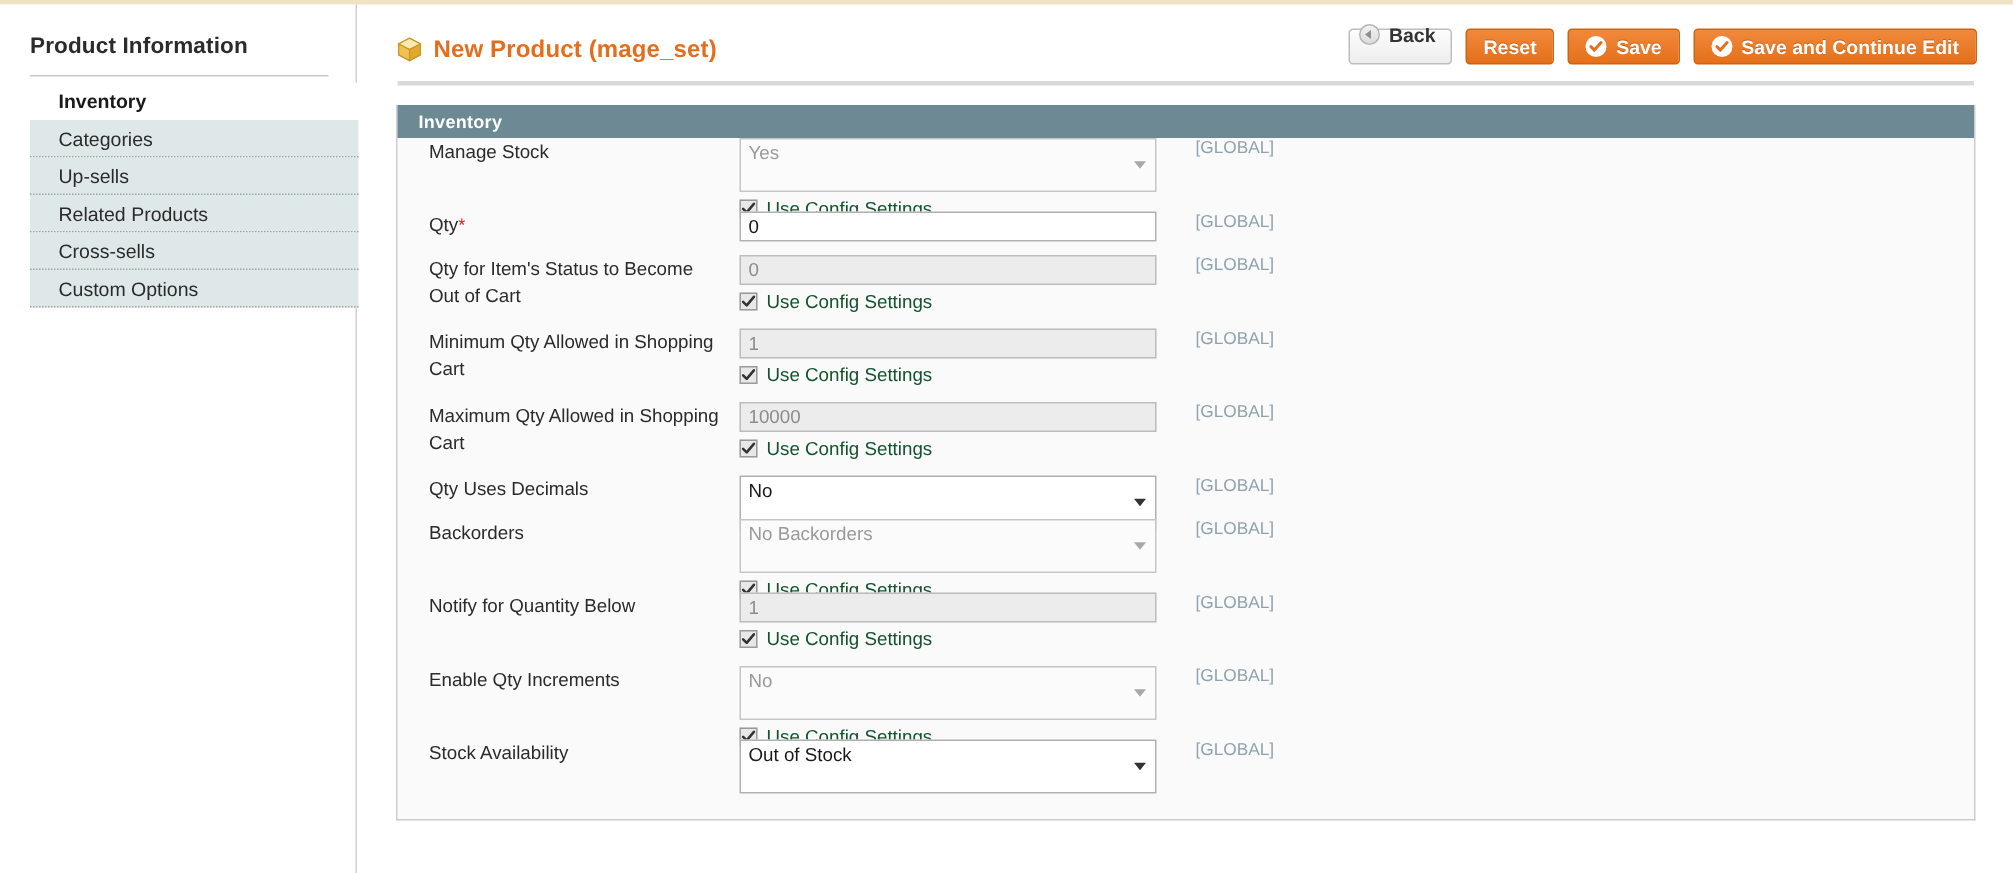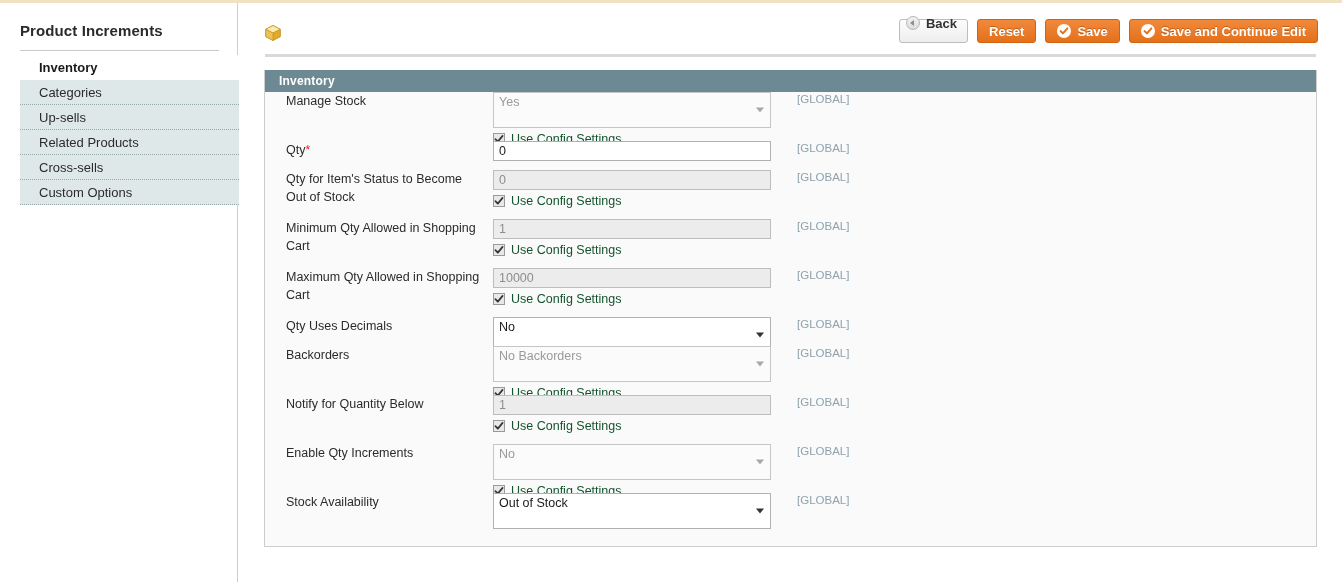--- a/index.html
+++ b/index.html
@@ -160,41 +160,42 @@
     position: absolute; left: 532px; top: 1px;
     font-size: 11.5px; color: #8fa2ad; white-space: nowrap;
   }
 </style>
 </head>
 <body>
 
 <div id="top-rule"></div>
 
 <div id="sidebar">
-  <div id="sidebar-title">Product Increments</div>
+  <div id="sidebar-title">Product Information</div>
   <div id="sidebar-title-rule"></div>
   <div id="sidebar-list">
       <div class="side-item active"><span>Inventory</span></div>
       <div class="side-item"><span>Categories</span></div>
       <div class="side-item"><span>Up-sells</span></div>
       <div class="side-item"><span>Related Products</span></div>
       <div class="side-item"><span>Cross-sells</span></div>
       <div class="side-item"><span>Custom Options</span></div>
     </div>
 </div>
 
 <div id="page-head">
   <span id="cube-icon">
     <svg width="18" height="18" viewBox="0 0 18 18">
       <polygon points="9,1.5 16.2,5.3 16.2,12.6 9,16.4 1.8,12.6 1.8,5.3" fill="#f2c45a" stroke="#c99a24" stroke-width="1"></polygon>
       <polygon points="9,1.5 16.2,5.3 9,9.1 1.8,5.3" fill="#fbe9b4" stroke="#c99a24" stroke-width=".8"></polygon>
       <polygon points="9,9.1 16.2,5.3 16.2,12.6 9,16.4" fill="#e0a92f" stroke="#c99a24" stroke-width=".8"></polygon>
       <polygon points="9,9.1 1.8,5.3 1.8,12.6 9,16.4" fill="#f0c255" stroke="#c99a24" stroke-width=".8"></polygon>
     </svg>
   </span>
+  <div id="page-title">New Product (mage_set)</div>
 
   <div id="btn-bar">
     <div class="btn btn-back">
       <span class="ico-circle-arrow"></span>
       <span>Back</span>
     </div>
     <div class="btn btn-orange">
       <span>Reset</span>
     </div>
     <div class="btn btn-orange">
@@ -234,21 +235,21 @@
           </div>
         </div>
         <div class="scope">[GLOBAL]</div>
       </div>
       <div class="row" style="position: absolute; left: 0px; right: 0px; top: 49px;">
         <div class="lbl"><span>Qty</span><span class="req">*</span></div>
         <div class="ctl"><input type="text" class="fld" value="0" style=""></div>
         <div class="scope">[GLOBAL]</div>
       </div>
       <div class="row" style="position: absolute; left: 0px; right: 0px; top: 78px;">
-        <div class="lbl"><span>Qty for Item's Status to Become Out of Stock</span></div>
+        <div class="lbl"><span>Qty for Item's Status to Become Out of Cart</span></div>
         <div class="ctl"><input type="text" class="fld disabled" readonly="readonly" value="0" style=""><div class="cfg">
             <span class="cbx">
               <svg width="10" height="10" viewBox="0 0 10 10">
                 <path d="M1.4 5.2 L3.8 7.6 L8.6 1.9" stroke="#333" stroke-width="1.7" fill="none" stroke-linecap="round" stroke-linejoin="round"></path>
               </svg>
             </span>
             <span class="cfg-label">Use Config Settings</span>
           </div></div>
         <div class="scope">[GLOBAL]</div>
       </div>

